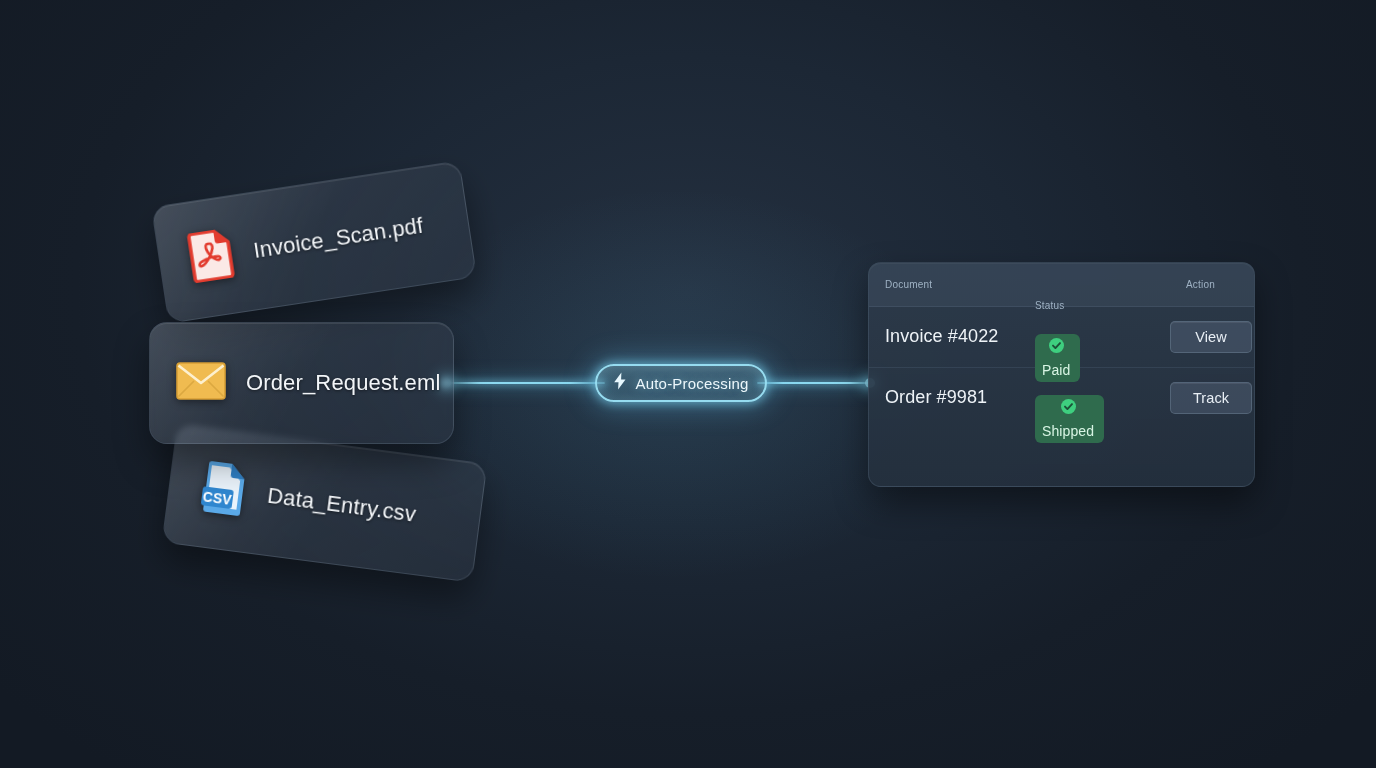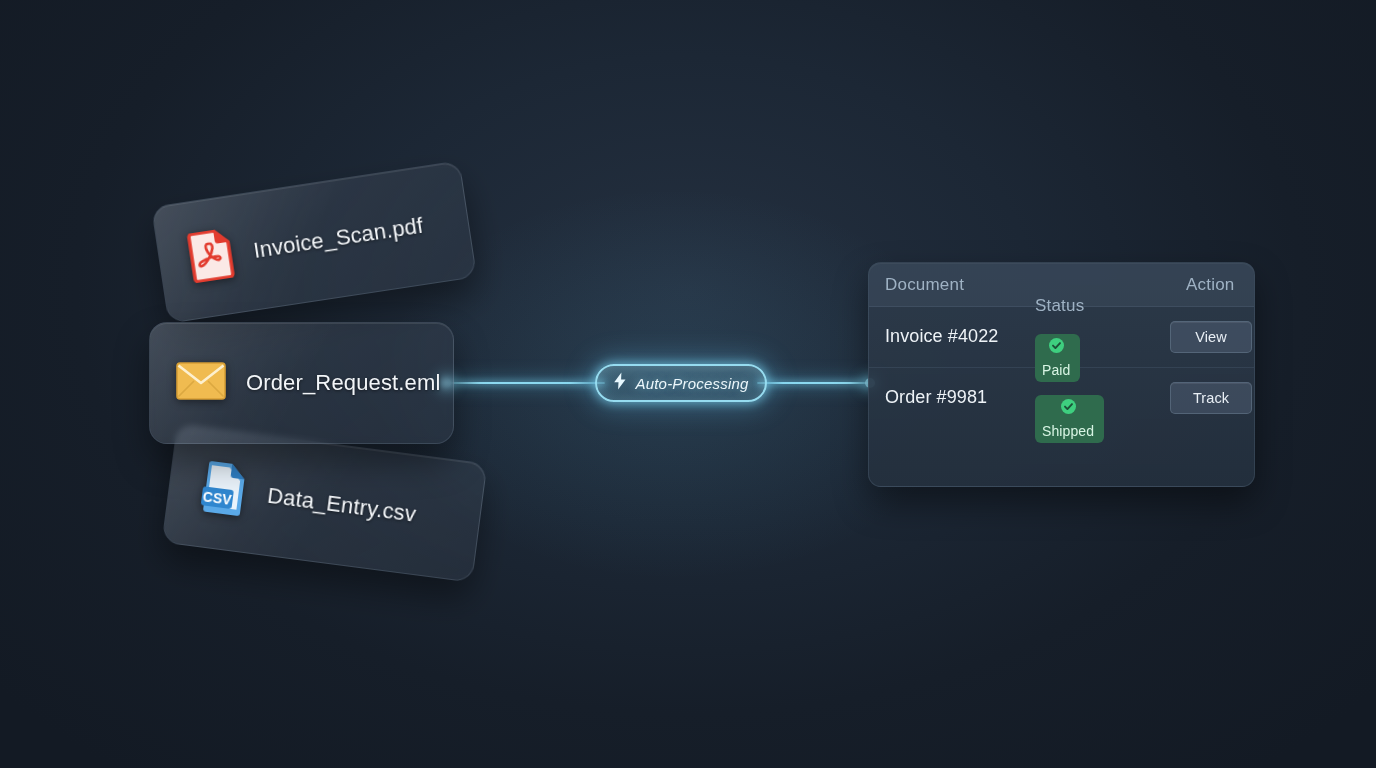--- a/index.html
+++ b/index.html
@@ -121,21 +121,20 @@
     background: linear-gradient(180deg, rgba(126,196,222,0.30) 0%, rgba(96,168,198,0.22) 100%);
     box-shadow:
       0 0 10px 2px rgba(125,215,245,0.55),
       0 0 26px 7px rgba(95,185,225,0.32),
       inset 0 0 12px rgba(170,235,255,0.22);
     display: flex;
     align-items: center;
     justify-content: center;
     gap: 8px;
     z-index: 6;
-    font-style: italic;
   }
   #proc-pill .bolt { display: block; }
   #proc-label {
     color: #ecf7fb;
     font-size: 15px;
     letter-spacing: 0.2px;
     white-space: nowrap;
     text-shadow: 0 0 8px rgba(150,225,250,0.55);
   }
 
@@ -163,21 +162,21 @@
     background: rgba(72,89,108,0.30);
   }
   .t-row:last-child { border-bottom: none; }
 
   .col-doc    { width: 150px; flex: 0 0 150px; }
   .col-status { width: 135px; flex: 0 0 135px; margin-top: 42px; }
   .col-action { flex: 1 1 auto; display: flex; justify-content: flex-end; padding-right: 4px; }
 
   .th {
     color: #9fb2c4;
-    font-size: 17px;
+    font-size: 10px;
     letter-spacing: 0.2px;
   }
   #t-head .col-action { justify-content: flex-start; padding-left: 16px; }
 
   .cell-doc {
     color: #eef3f7;
     font-size: 18px;
     letter-spacing: 0.1px;
   }
 

